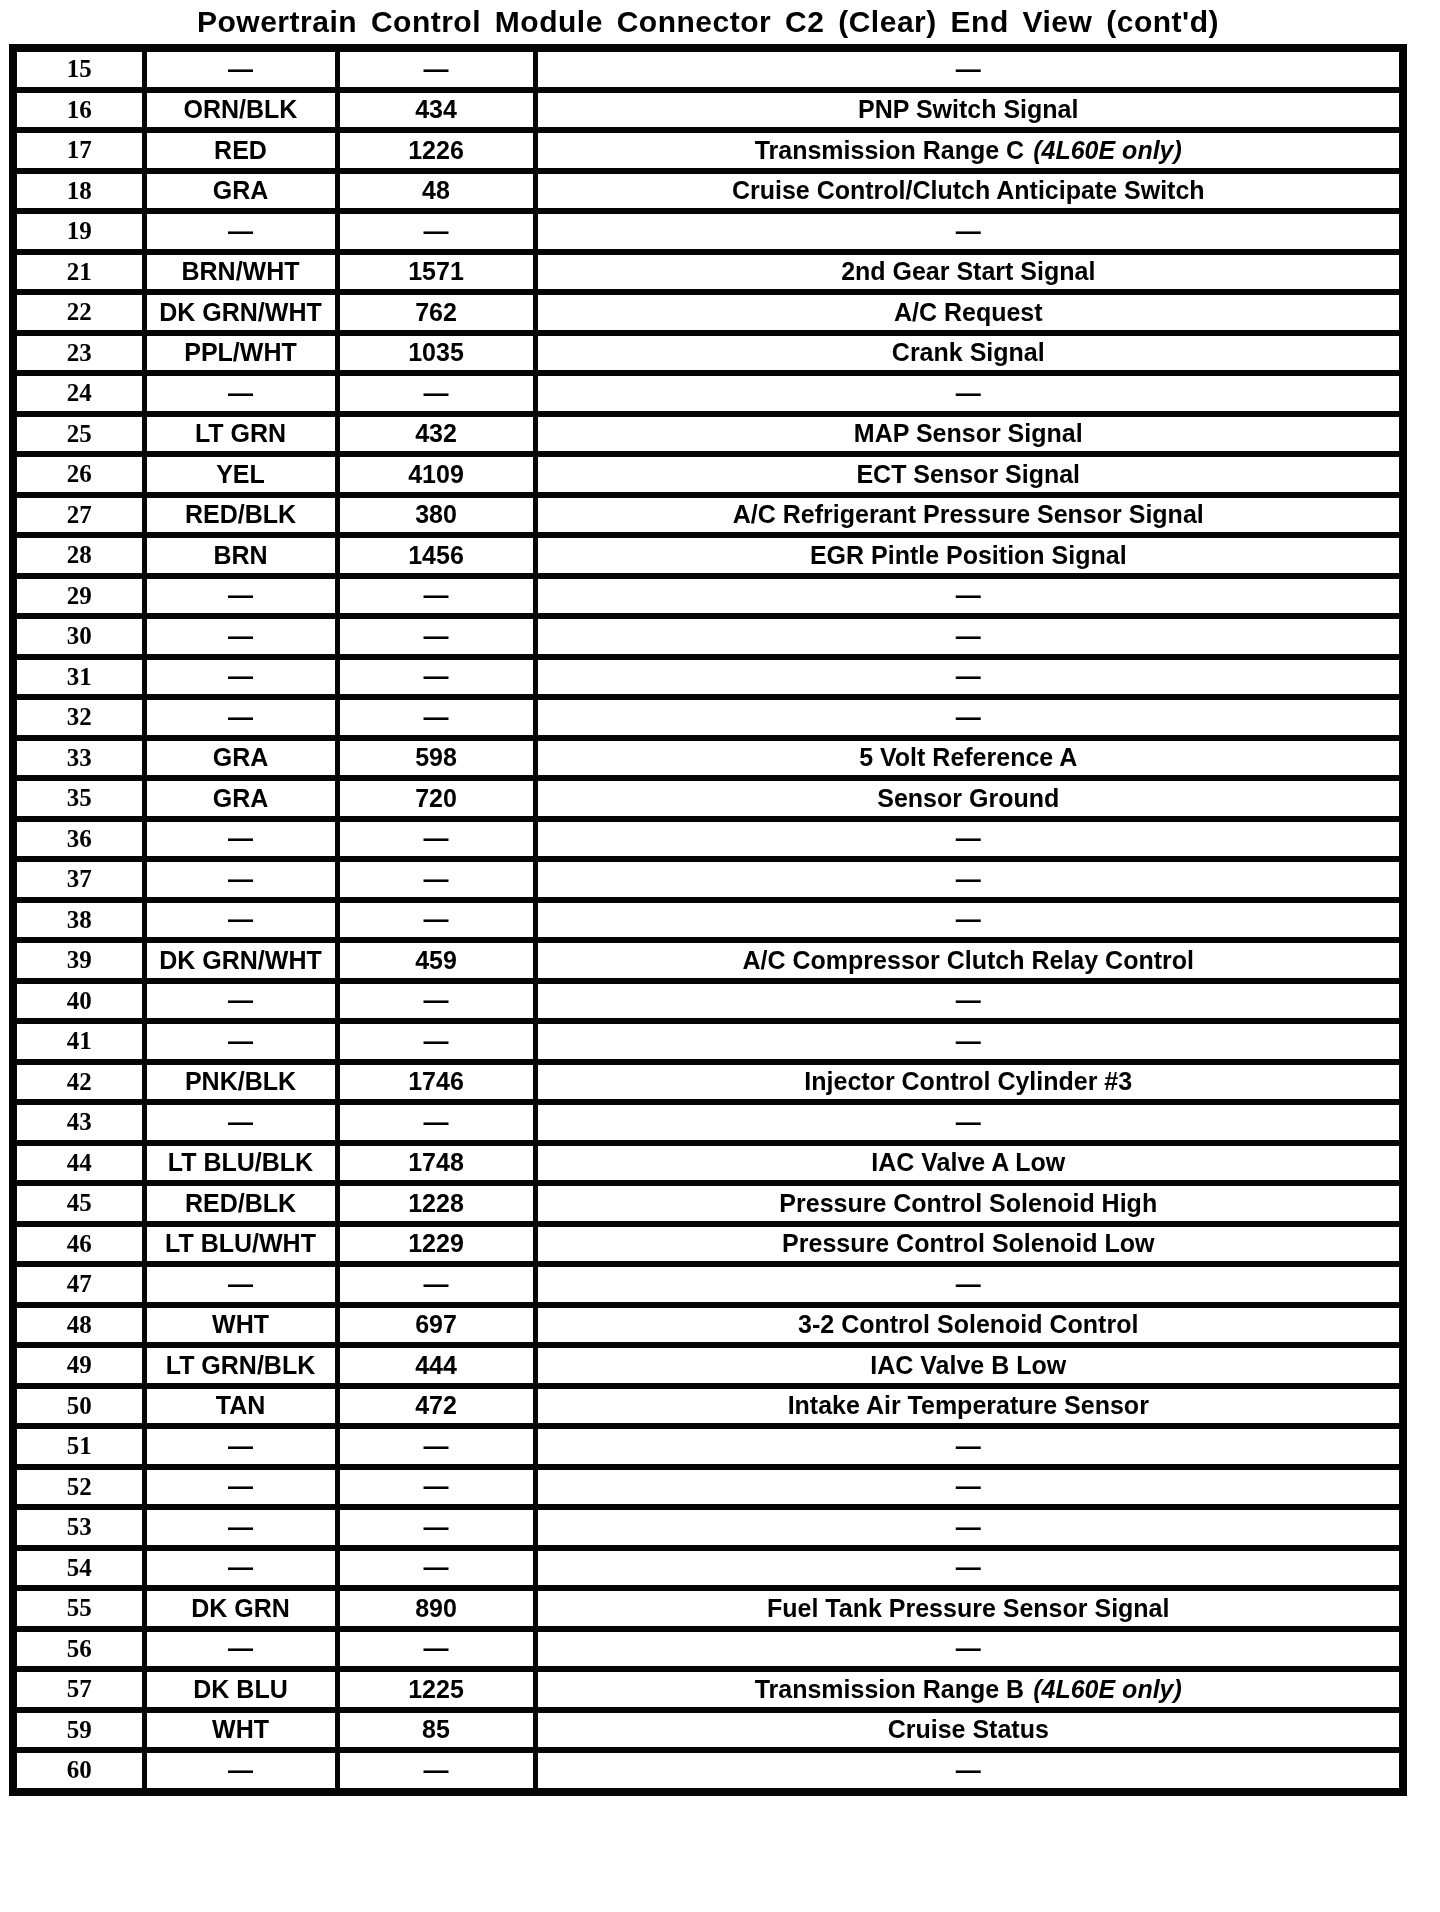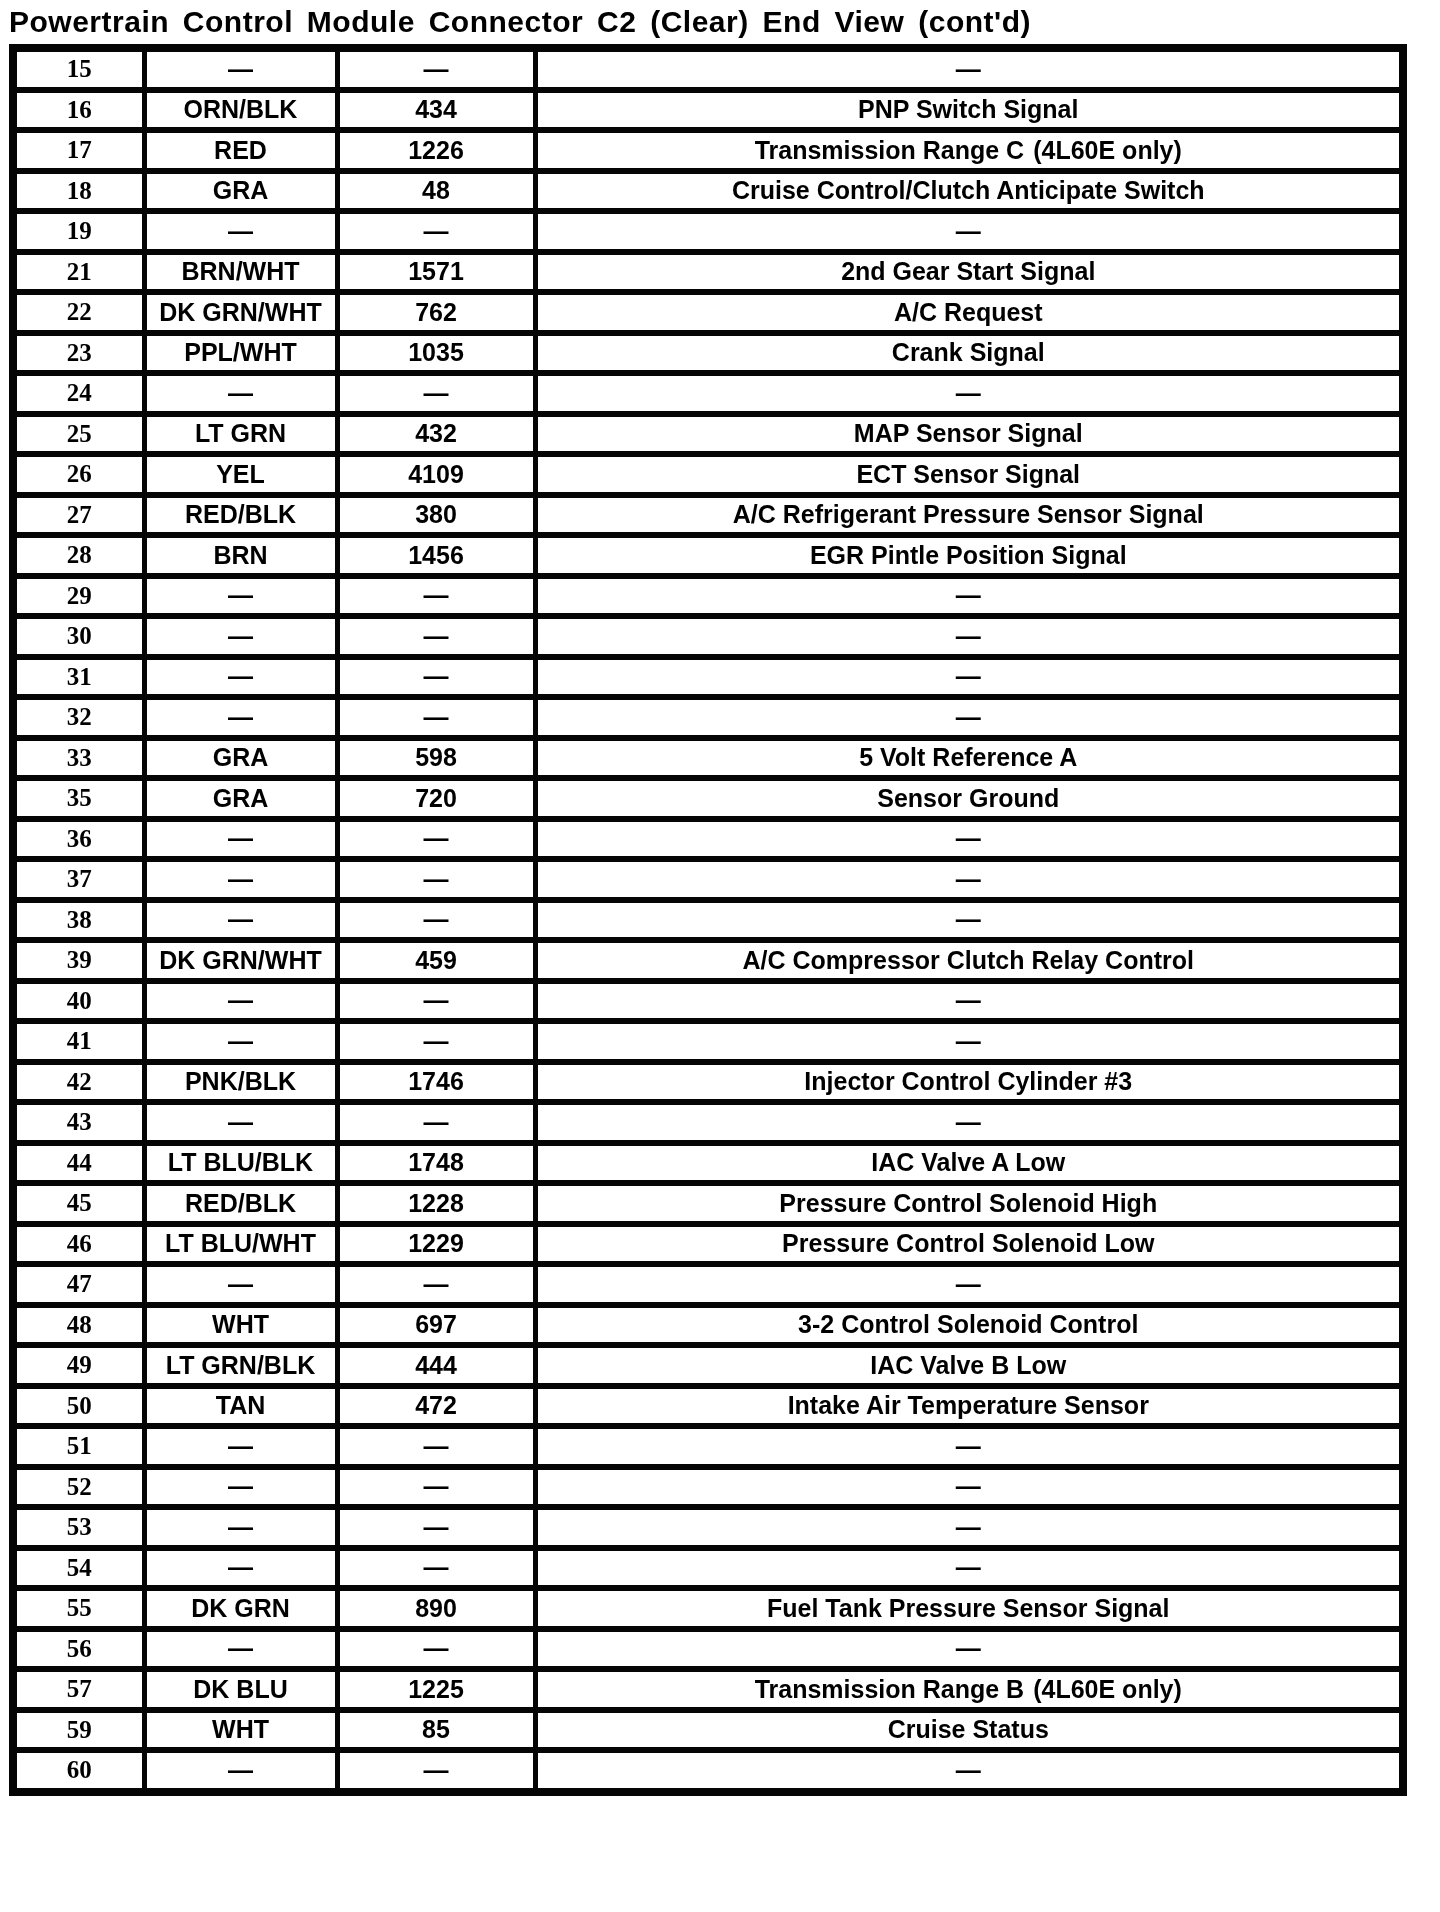--- a/index.html
+++ b/index.html
@@ -16,21 +16,21 @@
   .page {
     width: 1440px;
     height: 1912px;
     padding-left: 9px;
     box-sizing: border-box;
     overflow: hidden;
   }
   .title {
     width: 1398px;
     margin: 7px 0 7px 0;
-    text-align: left;
+    text-align: center;
     font-size: 30px;
     line-height: 30px;
     font-weight: bold;
     letter-spacing: 0.5px;
     word-spacing: 5px;
   }
   table.connector-table {
     border-collapse: collapse;
     table-layout: fixed;
     width: 1398px;
@@ -53,20 +53,21 @@
   td.col-circuit { text-align: center; }
   td.col-function {
     text-align: center;
     padding-left: 9px;
   }
   td.col-function.center {
     text-align: center;
     padding-left: 0;
   }
   .fn-note:not(:empty) {
+    font-style: italic;
     margin-left: 9px;
   }
 </style>
 </head>
 <body>
 
 <div class="page">
   <h1 class="title">Powertrain Control Module Connector C2 (Clear) End View (cont'd)</h1>
 
   <table class="connector-table">

